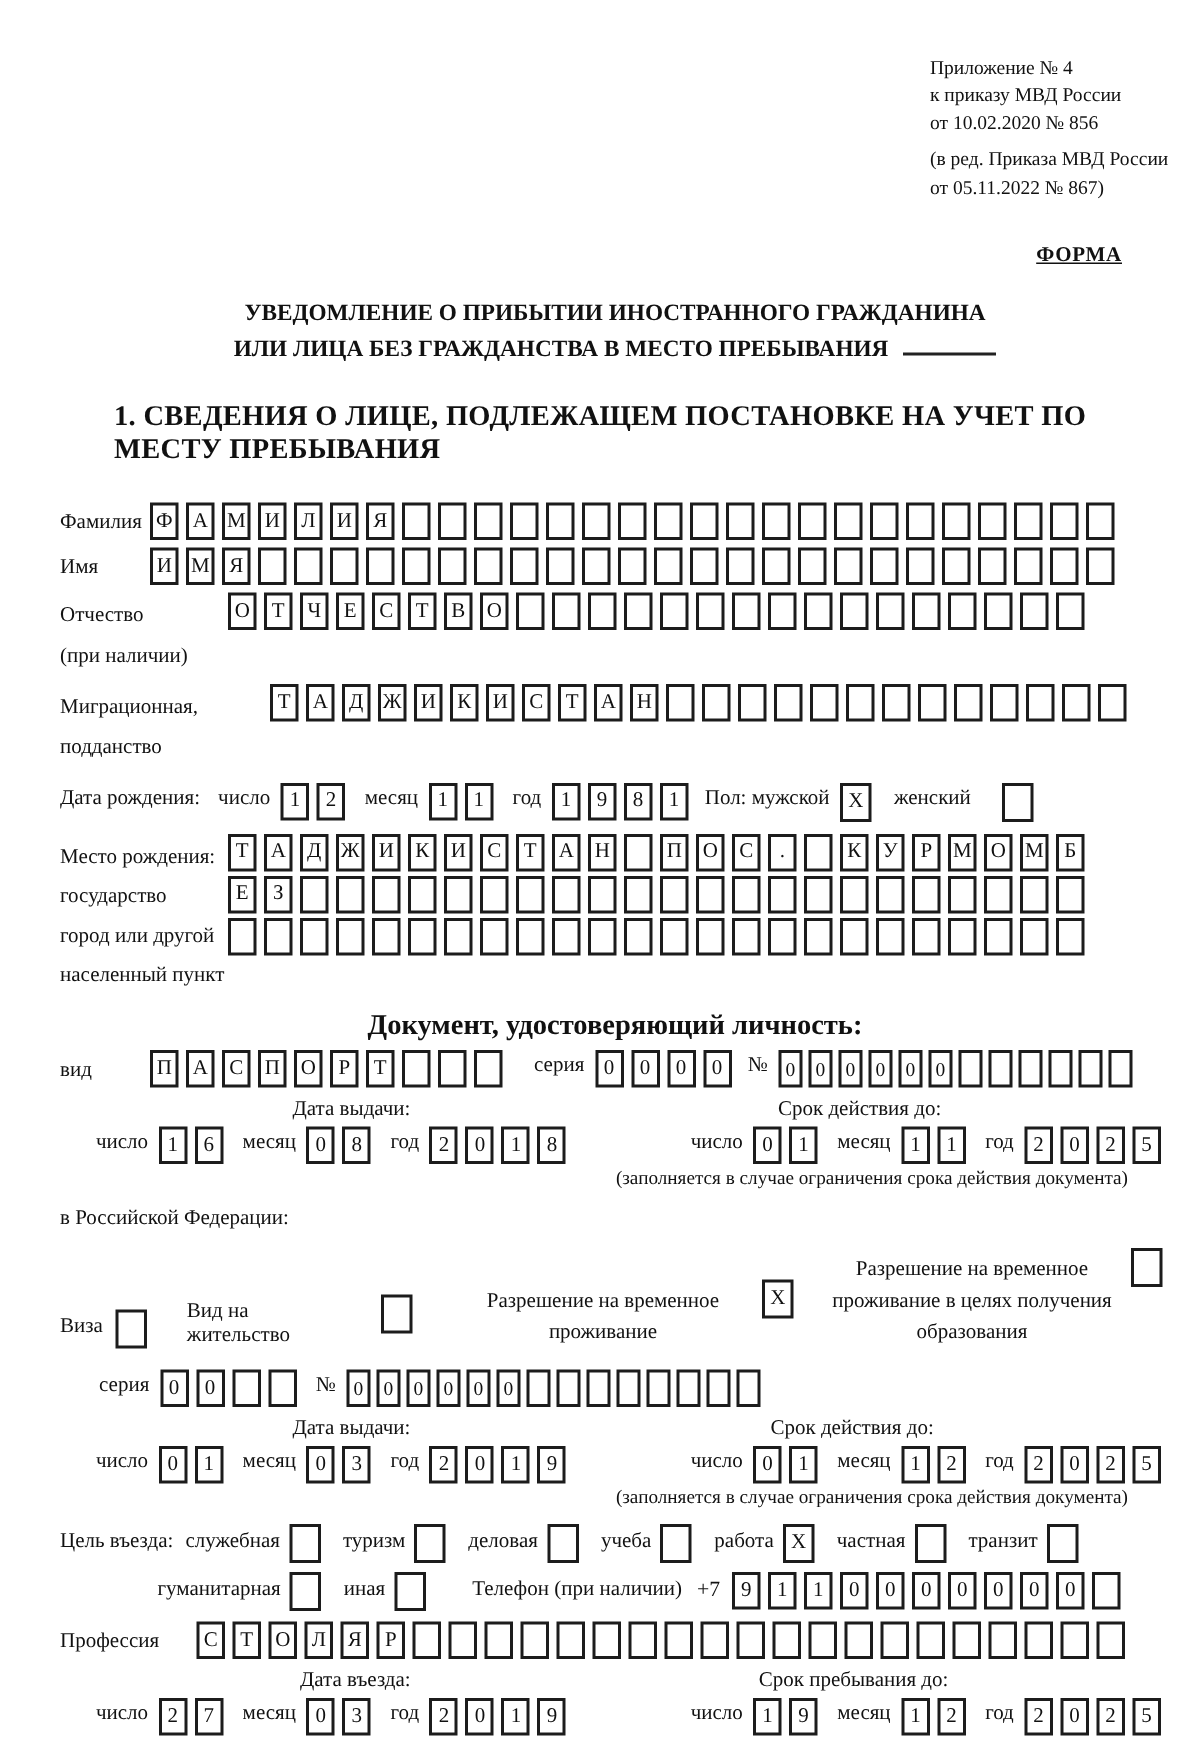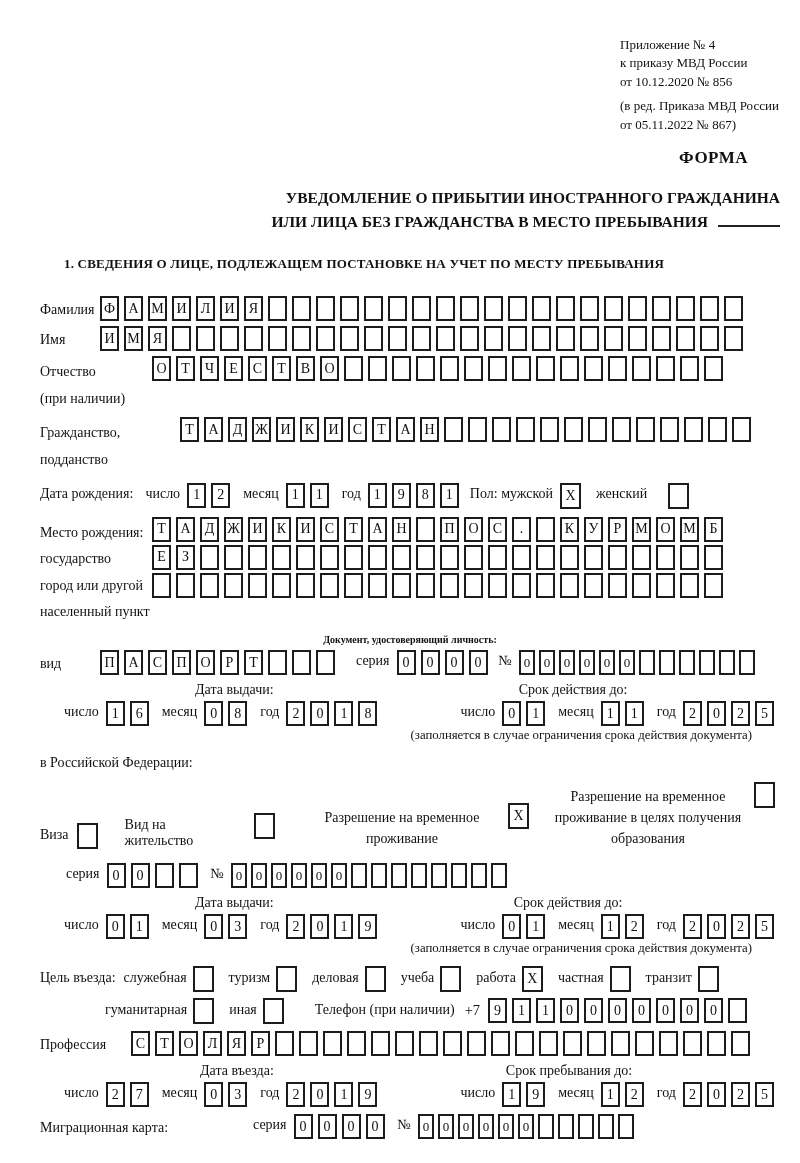--- a/index.html
+++ b/index.html
@@ -6,47 +6,47 @@
   html,body { background:#fff; }
   body {
     width: 800px; min-height: 1163px; margin: 0 auto;
     font-family: "Liberation Serif", "DejaVu Serif", serif;
     color: #111; font-size: 14px;
   }
   .page { width: 800px; min-height: 1163px; padding: 36px 20px 20px 40px; }
 
   .hdr-block { margin-left: 580px; font-size: 13px; line-height: 1.42; }
   .hdr-block .ln3 { margin-bottom: 6px; }
-  .forma { text-align: right; padding-right: 32px; font-weight: bold; font-size: 17px; margin-top: 14px; letter-spacing: .5px; }
-
-  .title { text-align: right; font-weight: bold; font-size: 15.5px; line-height: 1.55; margin-top: 18px; }
+  .forma { text-align: right; padding-right: 32px; font-weight: bold; font-size: 14px; margin-top: 29px; letter-spacing: .5px; text-decoration: underline; }
+
+  .title { text-align: center; font-weight: bold; font-size: 15.5px; line-height: 1.55; margin-top: 18px; }
   .title .uline { display:inline-block; width: 62px; border-bottom: 2px solid #222; height: 14px; margin-left: 10px; }
 
-  .sec-heading { font-weight: bold; font-size: 13px; margin-top: 22px; margin-left: 24px; letter-spacing: .2px; }
+  .sec-heading { font-weight: bold; font-size: 19px; margin-top: 22px; margin-left: 36px; letter-spacing: .2px; }
 
   .frow { display: flex; align-items: flex-start; margin-top: 5px; }
   .lbl { flex: 0 0 auto; padding-top: 3px; line-height: 1.55; }
   .lbl-2l { padding-top: 3px; line-height: 1.9; }
 
   .cells { display: inline-flex; flex: 0 0 auto; }
   .cells > span {
     flex: 0 0 auto; width: 19px; height: 25px; border: 2px solid #1c1c1c;
     margin-right: 5px; display: inline-flex; align-items: center; justify-content: center;
     font-size: 14px; font-family: "Liberation Serif", serif;
   }
   .cells.sm > span { width: 16px; margin-right: 4px; font-size: 13px; }
   .cells.cb > span { width: 21px; height: 26px; font-size: 14px; }
 
   .stack { display: flex; flex-direction: column; }
   .stack .cells { margin-bottom: 3px; }
 
   .grp-lbl { margin: 0 7px 0 0; padding-top: 3px; }
   .mrl { margin-left: 8px; }
 
-  .center-bold { text-align: center; font-weight: bold; font-size: 10px; margin-top: 8px; }
+  .center-bold { text-align: center; font-weight: bold; font-size: 19px; margin-top: 8px; }
 
   .date-titles { display: flex; margin-top: 7px; }
   .date-titles .t1 { margin-left: 155px; }
   .date-titles .t2 { margin-left: 245px; }
   .date-titles2 .t2 { margin-left: 240px; }
   .date-row { display: flex; align-items: flex-start; margin-top: 3px; margin-left: 24px; }
   .date-row .right-group { display: flex; margin-left: 78px; }
 
   .note-right { text-align: right; padding-right: 28px; font-size: 12.8px; margin-top: 2px; }
   .intro { margin-top: 9px; line-height: 1.6; }
@@ -67,21 +67,21 @@
   .plus7 { padding-top: 4px; margin-right: 8px; font-size: 14.5px; }
 </style>
 </head>
 <body>
 
 <div class="page">
 
   <div class="hdr-block">
     <div>Приложение № 4</div>
     <div>к приказу МВД России</div>
-    <div class="ln3">от 10.12.2020 № 856</div>
+    <div class="ln3">от 10.02.2020 № 856</div>
     <div>(в ред. Приказа МВД России</div>
     <div>от 05.11.2022 № 867)</div>
   </div>
   <div class="forma">ФОРМА</div>
 
   <div class="title">
     <div>УВЕДОМЛЕНИЕ О ПРИБЫТИИ ИНОСТРАННОГО ГРАЖДАНИНА</div>
     <div><span>ИЛИ ЛИЦА БЕЗ ГРАЖДАНСТВА В МЕСТО ПРЕБЫВАНИЯ</span><span class="uline"></span></div>
   </div>
 
@@ -181,21 +181,21 @@
         <span></span>
         <span></span>
         <span></span>
         <span></span>
         <span></span>
       </span>
   </div>
 
   <div class="frow">
     <span class="lbl-2l" style="width:140px">
-      <div>Гражданство,</div>
+      <div>Миграционная,</div>
       <div>подданство</div>
     </span>
     <span class="cells">
         <span>Т</span>
         <span>А</span>
         <span>Д</span>
         <span>Ж</span>
         <span>И</span>
         <span>К</span>
         <span>И</span>

